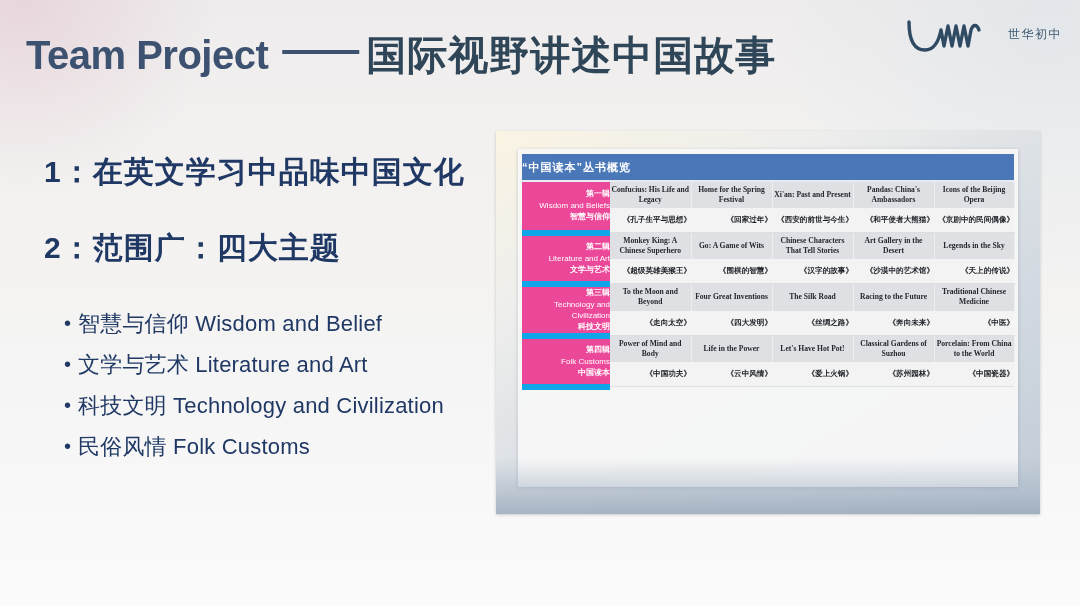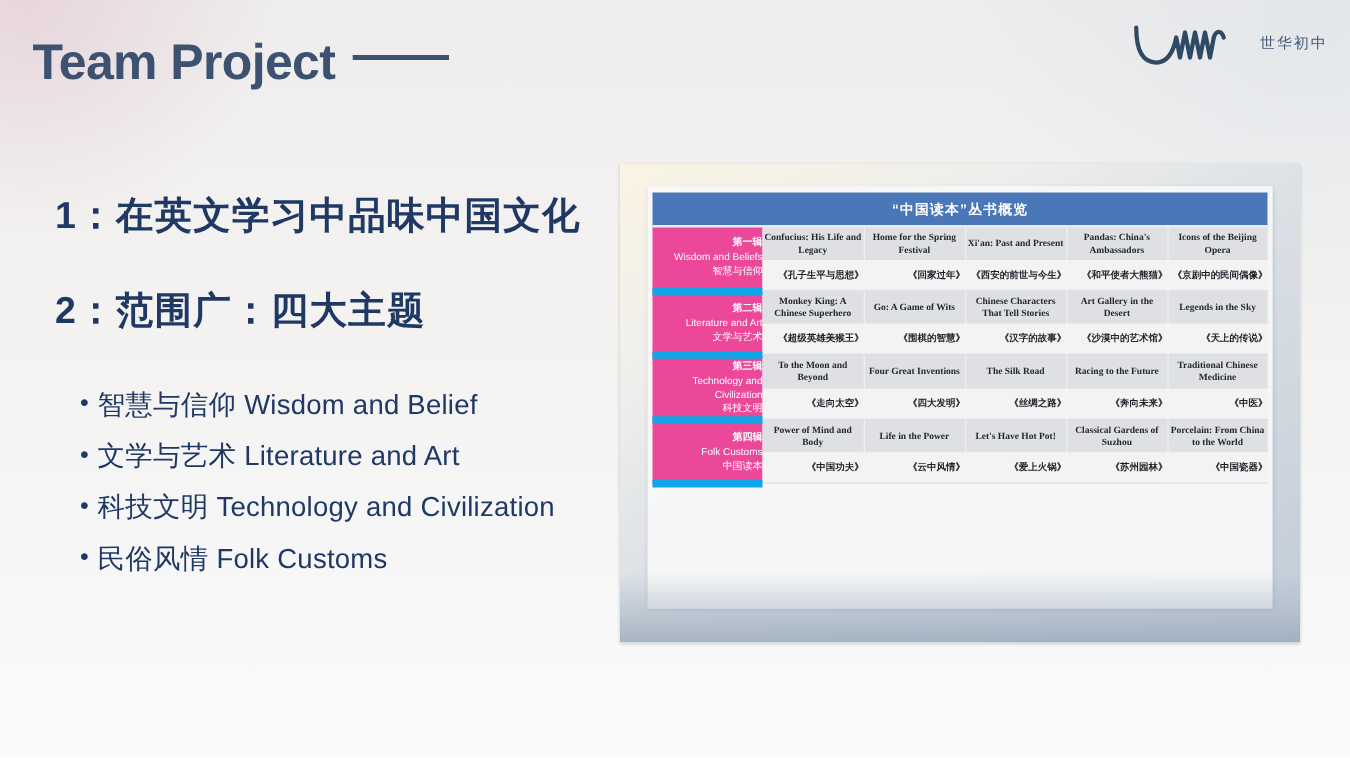--- a/index.html
+++ b/index.html
@@ -160,36 +160,35 @@
     padding: 0;
     vertical-align: middle;
   }
 
   .tbl-title {
     background: #4a77b8;
     color: #ffffff;
     font-size: 11px;
     font-weight: bold;
     letter-spacing: 1px;
-    text-align: center;
     height: 26px;
     border-bottom: 2px solid #e8ecf2;
   }
 
   .cat-cell {
     background: #ec4899;
     color: #ffffff;
     text-align: right;
     width: 88px;
     border-bottom: 6px solid #0ea5e9;
     padding: 4px 2px;
   }
   .cat-cell .c1 { font-size: 8px; font-weight: bold; line-height: 12px; }
   .cat-cell .c2 { font-size: 8px; line-height: 11px; }
-  .cat-cell .c3 { font-size: 8px; font-weight: normal; line-height: 12px; }
+  .cat-cell .c3 { font-size: 8px; font-weight: bold; line-height: 12px; }
 
   .en-cell {
     background: #dfe0e4;
     color: #23272e;
     font-size: 7.6px;
     font-weight: bold;
     line-height: 10px;
     text-align: center;
     height: 26px;
     padding: 2px 3px;
@@ -211,20 +210,21 @@
 </style>
 </head>
 <body>
 
 <div class="slide">
 
   <div class="header">
     <div class="title-wrap">
       <span class="title-en">Team Project</span>
       <span class="title-dash">——</span>
+      <span class="title-cn">国际视野讲述中国故事</span>
     </div>
 
     <div class="logo-block">
       <svg class="logo-mark" viewBox="0 0 96 44">
         <path d="M6 10 C6 30, 12 38, 22 38 C32 38, 36 28, 38 18
                  L41 34 L45 14 L49 34 L53 14 L57 34 L61 14 L65 34 L68 18
                  C70 12, 74 12, 76 18" fill="none" stroke="#2f4a63" stroke-width="3.4" stroke-linecap="round" stroke-linejoin="round"></path>
       </svg>
       <span class="logo-text">世华初中</span>
     </div>

